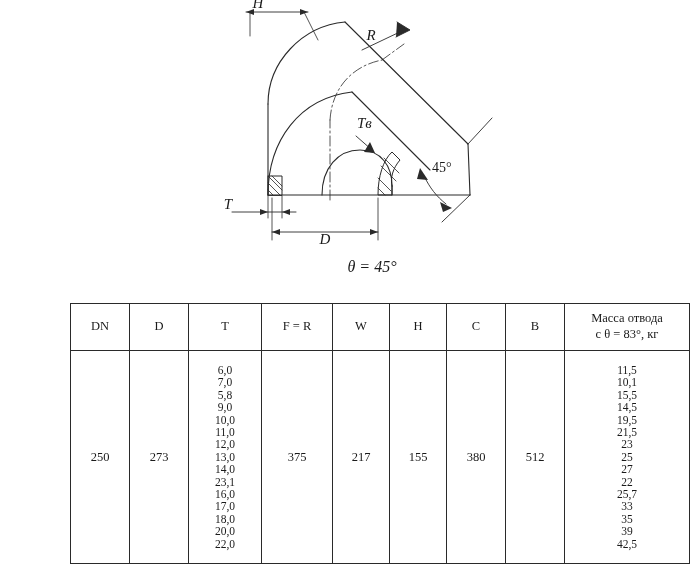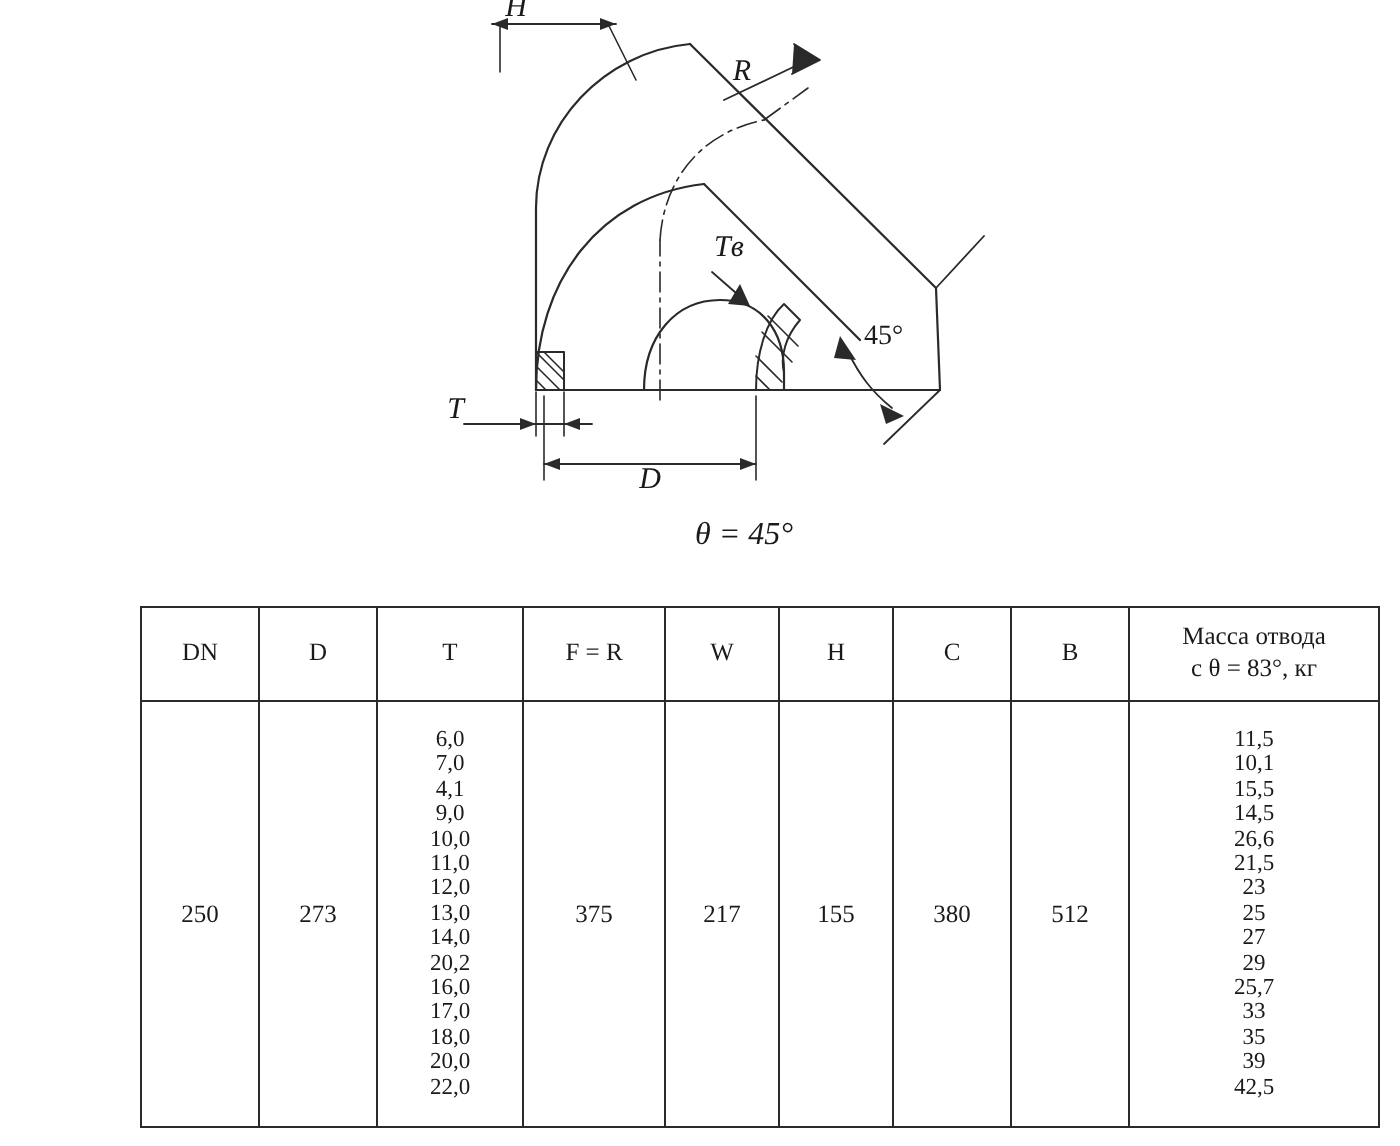--- a/index.html
+++ b/index.html
@@ -193,52 +193,52 @@
       </tr>
     </thead>
     <tbody>
       <tr>
         <td>250</td>
         <td>273</td>
         <td>
           <div class="stack" id="t-stack">
               <span>6,0</span>
               <span>7,0</span>
-              <span>4,1</span>
+              <span>5,8</span>
               <span>9,0</span>
               <span>10,0</span>
               <span>11,0</span>
               <span>12,0</span>
               <span>13,0</span>
               <span>14,0</span>
-              <span>20,2</span>
+              <span>23,1</span>
               <span>16,0</span>
               <span>17,0</span>
               <span>18,0</span>
               <span>20,0</span>
               <span>22,0</span>
             </div>
         </td>
         <td>375</td>
         <td>217</td>
         <td>155</td>
         <td>380</td>
         <td>512</td>
         <td>
           <div class="stack" id="mass-stack">
               <span>11,5</span>
               <span>10,1</span>
               <span>15,5</span>
               <span>14,5</span>
-              <span>26,6</span>
+              <span>19,5</span>
               <span>21,5</span>
               <span>23</span>
               <span>25</span>
               <span>27</span>
-              <span>29</span>
+              <span>22</span>
               <span>25,7</span>
               <span>33</span>
               <span>35</span>
               <span>39</span>
               <span>42,5</span>
             </div>
         </td>
       </tr>
     </tbody>
   </table>

